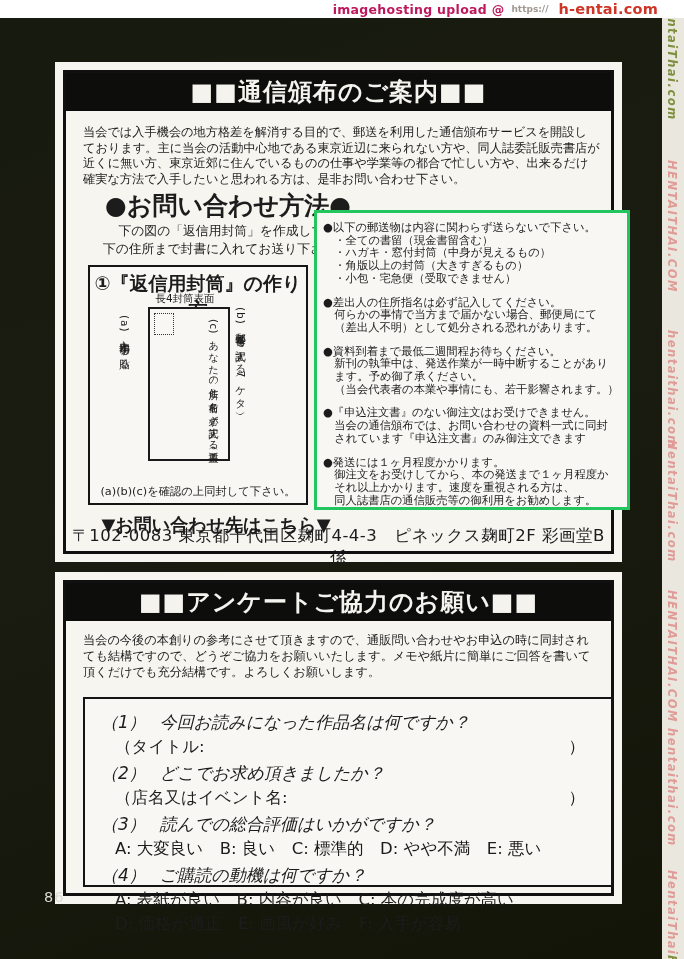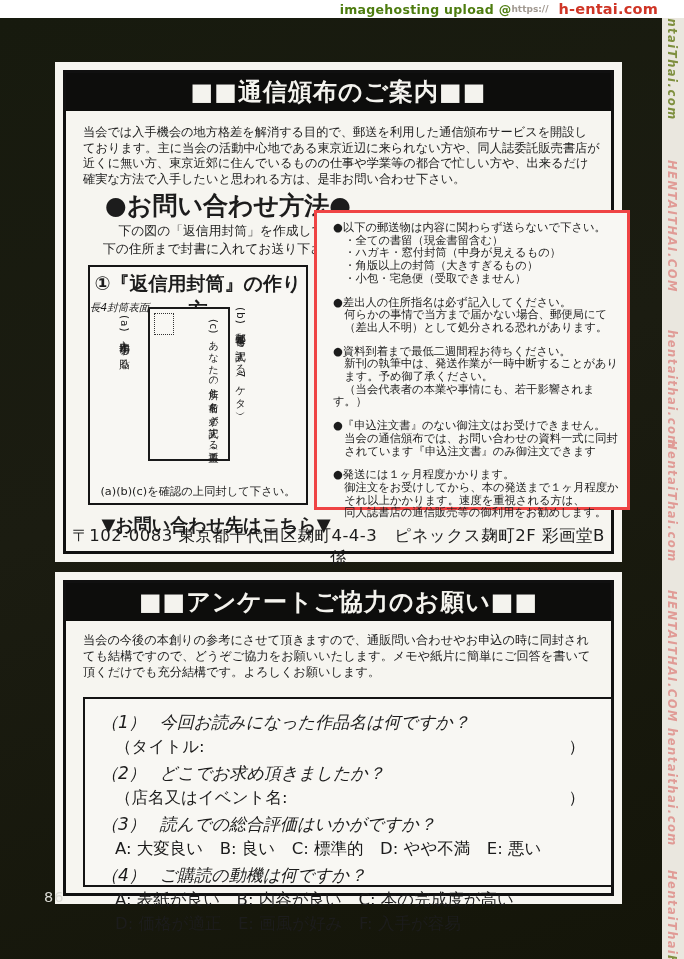--- a/index.html
+++ b/index.html
@@ -2,22 +2,22 @@
 <html><head>
 <meta charset="utf-8">
 <style>
   html,body{margin:0;padding:0;background:#ffffff;}
   .page{position:relative;width:684px;height:959px;overflow:hidden;
         font-family:"DejaVu Sans","Liberation Sans",sans-serif;background:#fff;}
 
   
   .top-strip{position:absolute;left:0;top:0;width:684px;height:18px;background:#fff;
              display:flex;align-items:center;justify-content:flex-end;padding-right:26px;box-sizing:border-box;}
-  .wm-prefix{color:#4d7c0f;font-size:12.5px;font-weight:bold;letter-spacing:.3px;}
-  .wm-proto{color:#a09890;font-size:9px;font-weight:bold;}
+  .wm-prefix{color:#be185d;font-size:12.5px;font-weight:bold;letter-spacing:.3px;}
+  .wm-proto{color:#a09890;font-size:9px;font-weight:bold;margin-left:7px;}
   .wm-site{color:#cf3526;font-size:14.5px;font-weight:bold;letter-spacing:.2px;margin-left:10px;}
 
   
   .scan-bg{position:absolute;left:0;top:18px;width:662px;height:941px;
            background:linear-gradient(160deg,#171a0e 0%,#1b1c11 45%,#141509 100%);}
 
   
   .right-strip{position:absolute;left:662px;top:18px;width:22px;height:941px;
                background:#eae7df;overflow:hidden;}
   .wm{position:absolute;left:3px;writing-mode:vertical-rl;white-space:nowrap;
@@ -41,34 +41,34 @@
   .intro1{position:absolute;left:17px;top:52px;width:520px;font-size:12.2px;line-height:15.6px;
           white-space:pre-line;letter-spacing:0;}
   .method-heading{position:absolute;left:22px;top:116px;width:280px;text-align:center;
                   font-size:25px;font-weight:bold;}
   .method-sub1{position:absolute;left:22px;top:150px;width:280px;text-align:center;font-size:12.8px;}
   .method-sub2{position:absolute;left:10px;top:168px;width:300px;text-align:center;font-size:12.8px;}
 
   .diagram{position:absolute;left:22px;top:192px;width:216px;height:236px;border:2px solid #151515;
            background:#f8f7f3;}
   .dg-title{position:absolute;left:0;top:4px;width:100%;text-align:center;font-size:19px;font-weight:bold;}
-  .dg-sub{position:absolute;left:0;top:34px;width:88%;text-align:left;font-size:10.5px;font-style:italic;}
+  .dg-sub{position:absolute;left:0;top:25px;width:88%;text-align:center;font-size:10.5px;}
   .vert{writing-mode:vertical-rl;text-orientation:mixed;}
   .dg-label-a{position:absolute;left:28px;top:48px;height:160px;font-size:10.5px;letter-spacing:1px;}
   .dg-label-b{position:absolute;left:144px;top:40px;height:190px;font-size:10.5px;letter-spacing:1px;}
   .envelope{position:absolute;left:58px;top:40px;width:78px;height:150px;border:2px solid #1a1a1a;background:#f8f7f3;}
   .stamp{position:absolute;left:4px;top:4px;width:18px;height:20px;border:1px dotted #333;}
   .dg-label-c{position:absolute;right:5px;top:10px;height:134px;font-size:10px;line-height:1.9;letter-spacing:.5px;}
   .dg-footer{position:absolute;left:0;bottom:4px;width:100%;text-align:center;font-size:11.3px;}
 
   .contact-arrow{position:absolute;left:30px;top:440px;width:240px;text-align:center;
                  font-size:18px;font-weight:bold;}
 
-  .notes-box{position:absolute;left:248px;top:137px;width:316px;height:300px;border:3px solid #ef4444;
-             box-sizing:border-box;padding:9px 6px 6px 16px;background:#f8f7f3;}
+  .notes-box{position:absolute;left:248px;top:137px;width:316px;height:300px;border:3px solid #22c55e;
+             box-sizing:border-box;padding:9px 6px 6px 6px;background:#f8f7f3;}
   .note{font-size:11.3px;line-height:12.7px;white-space:pre-line;margin-bottom:11px;}
 
   .address{position:absolute;left:0;top:452px;width:100%;text-align:center;font-size:16.5px;letter-spacing:.5px;}
 
   
   .intro2{position:absolute;left:17px;top:50px;width:522px;font-size:12.2px;line-height:15.8px;white-space:pre-line;}
   .qbox{position:absolute;left:17px;top:114px;width:530px;height:190px;border:2px solid #141414;
         box-sizing:border-box;padding:8px 16px 0 16px;background:#f8f7f3;}
   .q-label{font-size:17px;margin-top:4px;font-style:italic;}
   .q-num{display:inline-block;margin-right:14px;}

